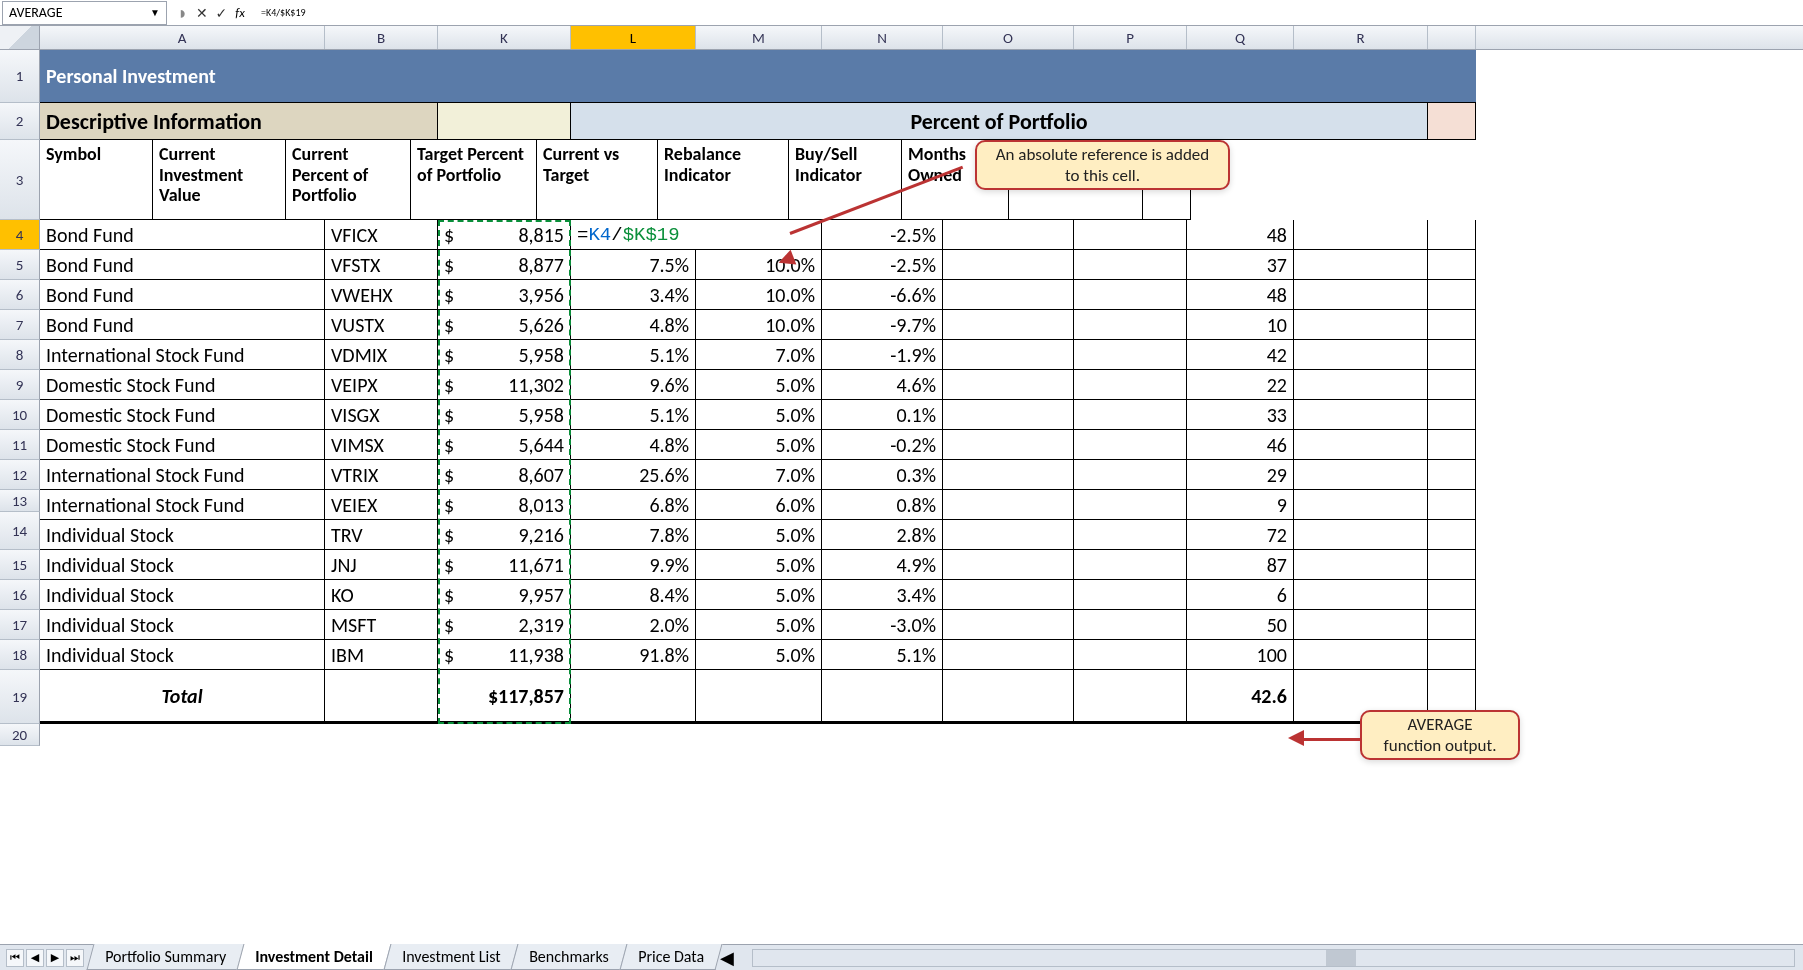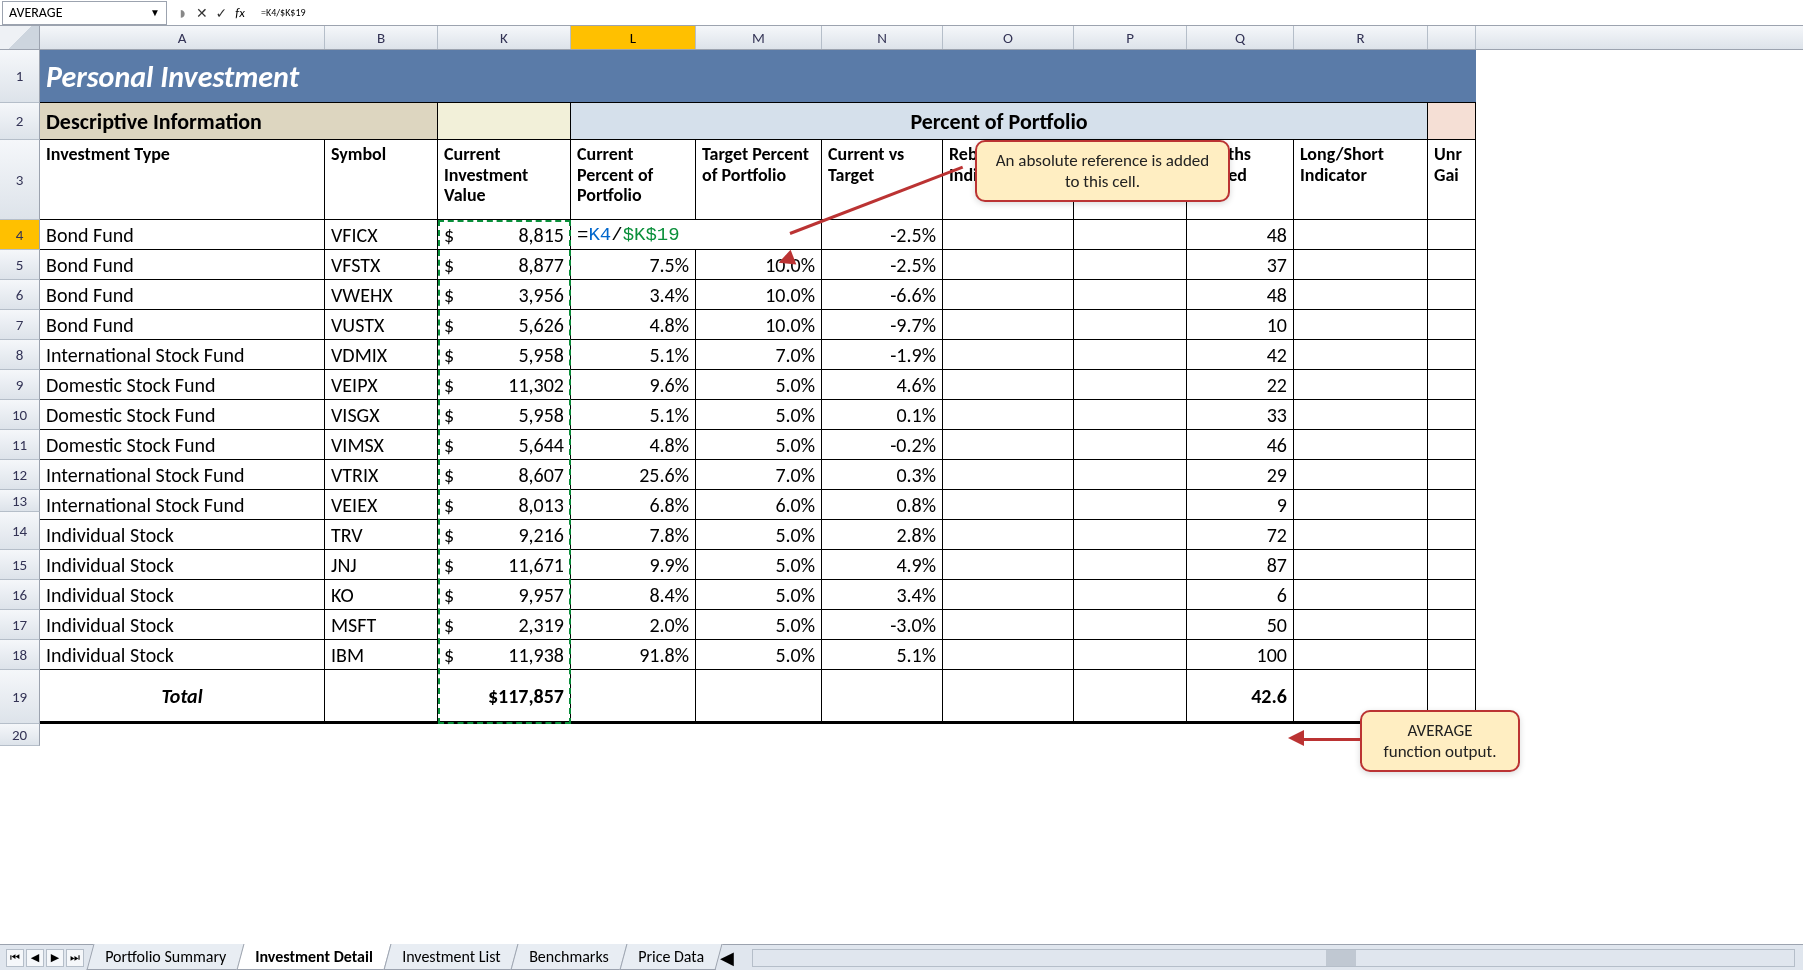--- a/index.html
+++ b/index.html
@@ -26,21 +26,21 @@
 .row-headers { width: 40px; }
 .rh { border-right: 1px solid #9ca3af; border-bottom: 1px solid #b5bec9; background: linear-gradient(#f5f7fa, #dde3ea); display: flex; align-items: center; justify-content: center; font-size: 15px; color: #335; }
 .rh.active { background: #ffc000; }
 
 .cells { position: relative; }
 .row { display: flex; }
 .cell { border-right: 1px solid #000; border-bottom: 1px solid #000; display: flex; align-items: center; padding: 0 6px; font-size: 20px; overflow: hidden; white-space: nowrap; background: #fff; }
 
 
 .title-row .cell { background: #5a7ba8; border-right: none; border-bottom: 1px solid #000; }
-.title-cell { color: #fff; font-style: italic; font-weight: bold; font-size: 30px; }
+.title-cell { color: #fff; font-weight: bold; font-size: 20px; }
 
 
 .sect-row .cell.desc-hdr { background: #ddd6c0; font-weight: bold; font-size: 22px; }
 .sect-row .cell.pct-hdr { background: #d5e0eb; font-weight: bold; font-size: 22px; justify-content: center; }
 .sect-row .cell.blank-hdr { background: #f2f0d9; }
 .sect-row .cell.pink-hdr { background: #f5dfd5; }
 
 
 .lbl-row .cell { font-weight: bold; font-size: 18px; white-space: normal; align-items: flex-start; padding-top: 4px; line-height: 1.15; }
 
@@ -67,21 +67,21 @@
 .nav-btn { width: 18px; height: 18px; display: flex; align-items: center; justify-content: center; font-size: 11px; background: #f5f7fa; border: 1px solid #b5bec9; }
 .tabs { display: flex; align-items: flex-end; height: 100%; }
 .tab { padding: 3px 14px; font-size: 16px; border: 1px solid #9ca3af; border-top: none; background: #e8edf3; margin-right: -1px; transform: skewX(-15deg); }
 .tab span { display: inline-block; transform: skewX(15deg); }
 .tab.active { background: #fff; font-weight: bold; }
 .tab-pager { width: 18px; text-align: center; }
 .hscroll-track { flex: 1; height: 18px; margin: 0 8px 0 16px; background: #e0e6ee; border: 1px solid #b5bec9; position: relative; }
 .hscroll-thumb { position: absolute; left: 55%; width: 30px; height: 100%; background: #c0c8d2; }
 
 
-.callout { position: absolute; background: #ffeec2; border: 2px solid #b33; border-radius: 10px; padding: 8px 14px; font-size: 17px; text-align: center; color: #222; box-shadow: 0 2px 6px rgba(0,0,0,.15); }
+.callout { position: absolute; background: #ffeec2; border: 2px solid #b33; border-radius: 10px; padding: 2px 14px; font-size: 17px; text-align: center; color: #222; box-shadow: 0 2px 6px rgba(0,0,0,.15); }
 .arrow-line { position: absolute; background: #b33; height: 3px; transform-origin: left center; }
 .arrow-head { position: absolute; width: 0; height: 0; border-top: 8px solid transparent; border-bottom: 8px solid transparent; border-right: 16px solid #b33; }
 
 
 .w-A { width: 285px; } .w-B { width: 113px; } .w-K { width: 133px; } .w-L { width: 125px; }
 .w-M { width: 126px; } .w-N { width: 121px; } .w-O { width: 131px; } .w-P { width: 113px; }
 .w-Q { width: 107px; } .w-R { width: 134px; } .w-S { width: 48px; }
 </style>
 </head>
 <body>
@@ -148,21 +148,20 @@
     </div>
 
     <div class="row sect-row" style="height:37px">
       <div class="cell desc-hdr" style="width:398px">Descriptive Information</div>
       <div class="cell blank-hdr w-K"></div>
       <div class="cell pct-hdr" style="width:857px">Percent of Portfolio</div>
       <div class="cell pink-hdr w-S"></div>
     </div>
 
     <div class="row lbl-row" style="height:80px">
-      <div class="cell w-A">Investment Type</div>
       <div class="cell w-B">Symbol</div>
       <div class="cell w-K">Current Investment Value</div>
       <div class="cell w-L">Current Percent of Portfolio</div>
       <div class="cell w-M">Target Percent of Portfolio</div>
       <div class="cell w-N">Current vs Target</div>
       <div class="cell w-O">Rebalance Indicator</div>
       <div class="cell w-P">Buy/Sell Indicator</div>
       <div class="cell w-Q">Months Owned</div>
       <div class="cell w-R">Long/Short Indicator</div>
       <div class="cell w-S">Unr Gai</div>

